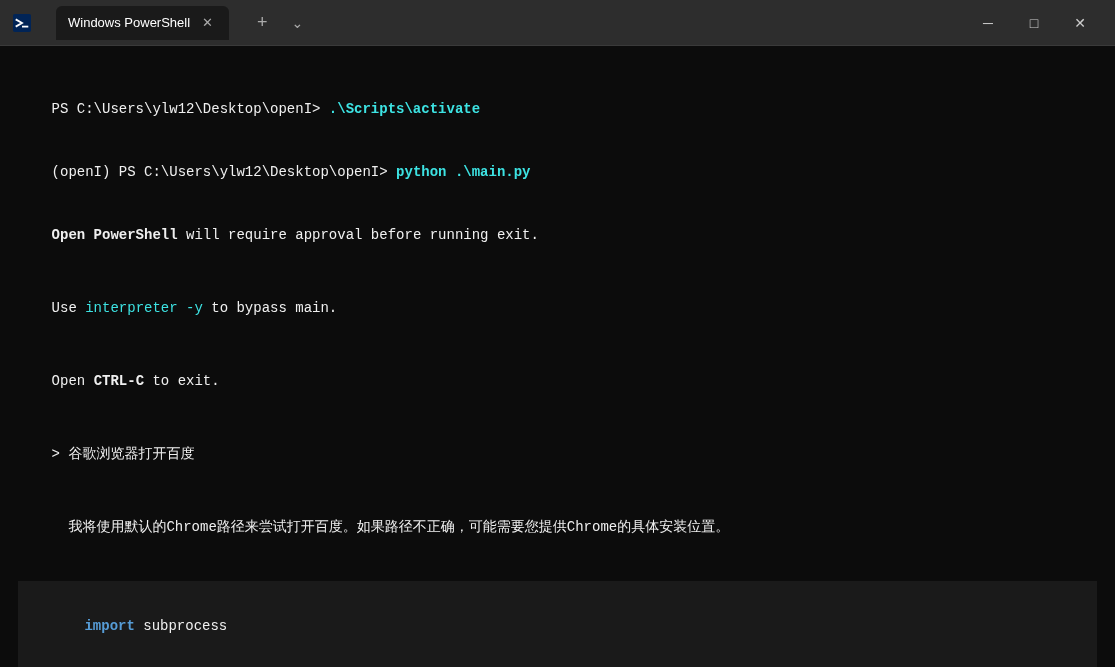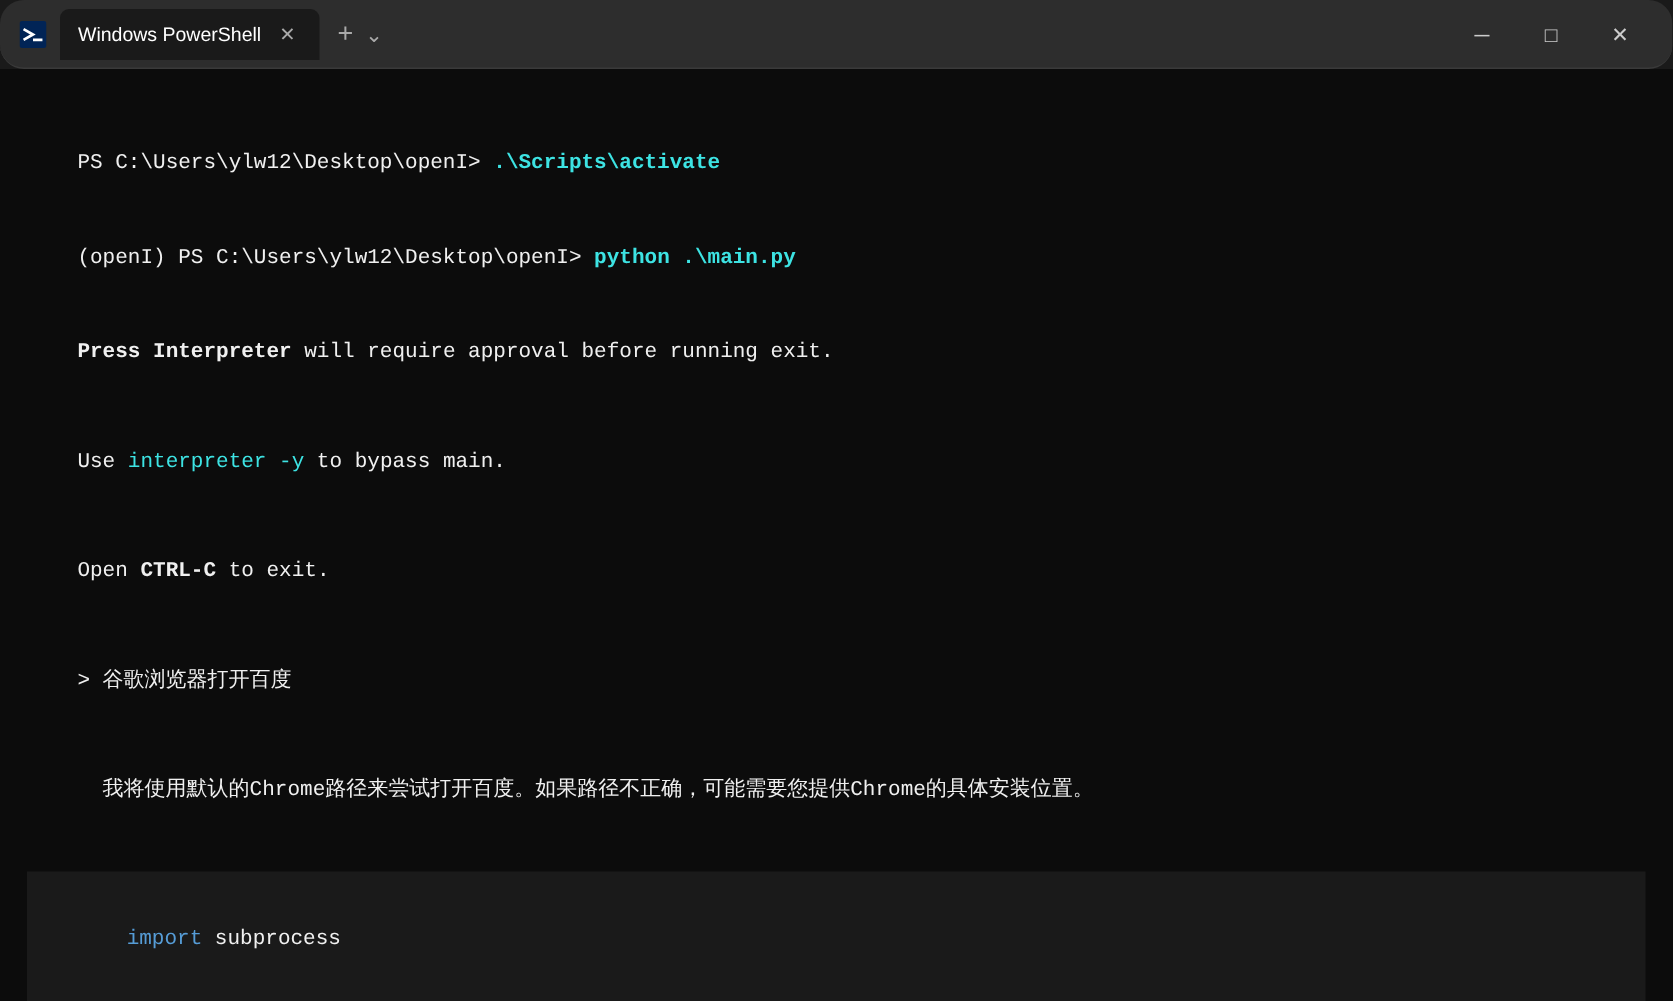--- a/index.html
+++ b/index.html
@@ -11,23 +11,22 @@
       overflow: hidden;
     }
 
     
     .titlebar {
       background: #2d2d2d;
       height: 46px;
       display: flex;
       align-items: center;
       padding: 16px 12px;
-      gap: 8px;
+      gap: 24px;
       border-bottom: 1px solid #3a3a3a;
-      border-radius: 16px;
     }
     .titlebar-icon {
       width: 20px;
       height: 20px;
       display: flex;
       align-items: center;
       justify-content: center;
     }
     .titlebar-icon svg {
       width: 18px;
@@ -99,21 +98,21 @@
       color: #cccccc;
       font-size: 14px;
       line-height: 1.5;
     }
 
     .line { margin: 0; white-space: pre; }
     .line-gap { height: 10px; }
 
     .c-white { color: #f0f0f0; }
     .c-cyan { color: #3de3e3; }
-    .c-keyword { color: #569cd6; }
+    .c-keyword { color: #569cd6; font-weight: bold; }
     .c-bold { font-weight: bold; }
 
     .code-block {
       background: #1a1a1a;
       border: none;
       margin: 12px 0;
       padding: 14px 16px;
       border-radius: 0;
     }
     @keyframes blink {
@@ -150,21 +149,21 @@
 
   <div class="line">
     <span class="c-white">PS C:\Users\ylw12\Desktop\openI&gt; </span><span class="c-cyan c-bold">.\Scripts\activate</span>
   </div>
 
   <div class="line">
     <span class="c-white">(openI) PS C:\Users\ylw12\Desktop\openI&gt; </span><span class="c-cyan c-bold">python .\main.py</span>
   </div>
 
   <div class="line">
-    <span class="c-bold c-white">Press Interpreter</span><span class="c-white"> will require approval before running exit.</span>
+    <span class="c-bold c-white">Open PowerShell</span><span class="c-white"> will require approval before running exit.</span>
   </div>
 
   <div class="line-gap"></div>
 
   <div class="line">
     <span class="c-white">Use </span><span class="c-cyan">interpreter -y</span><span class="c-white"> to bypass main.</span>
   </div>
 
   <div class="line-gap"></div>
 

